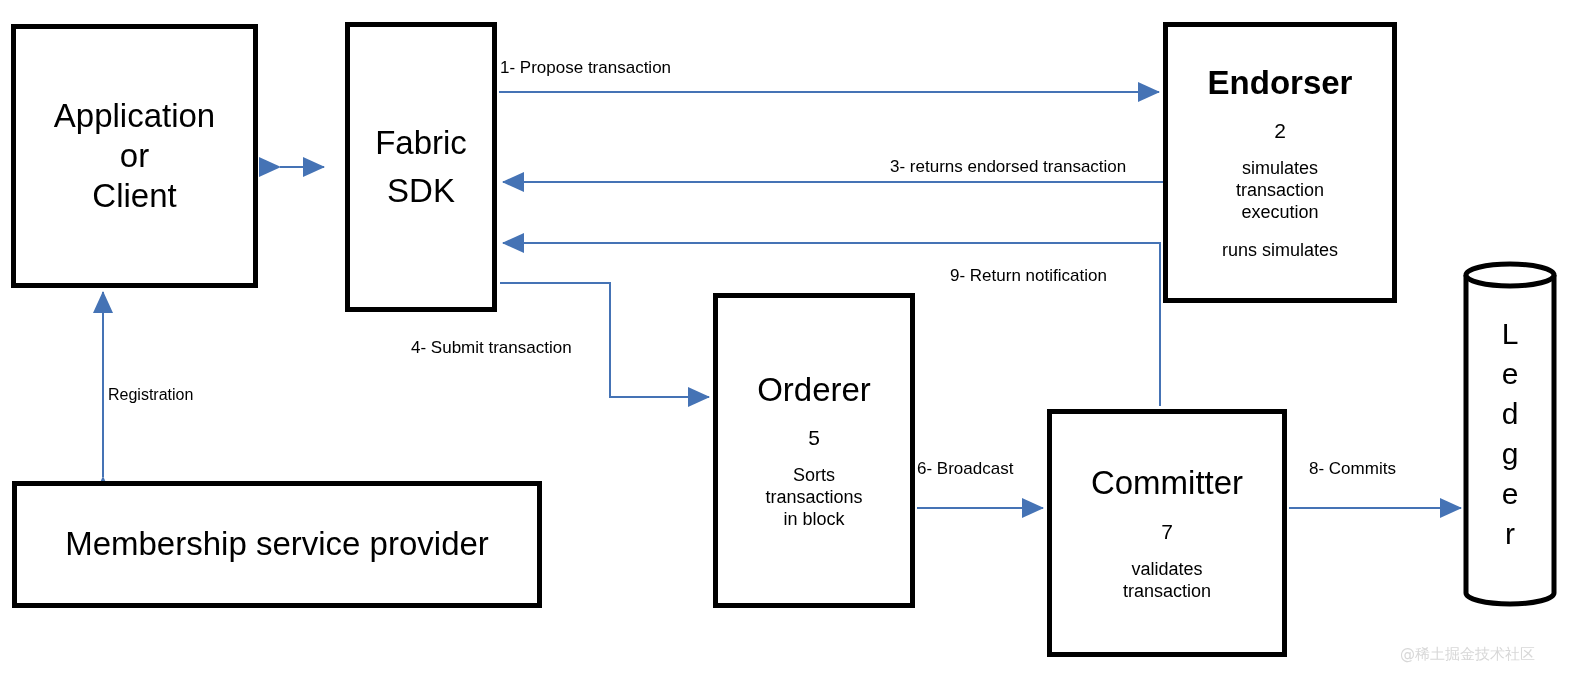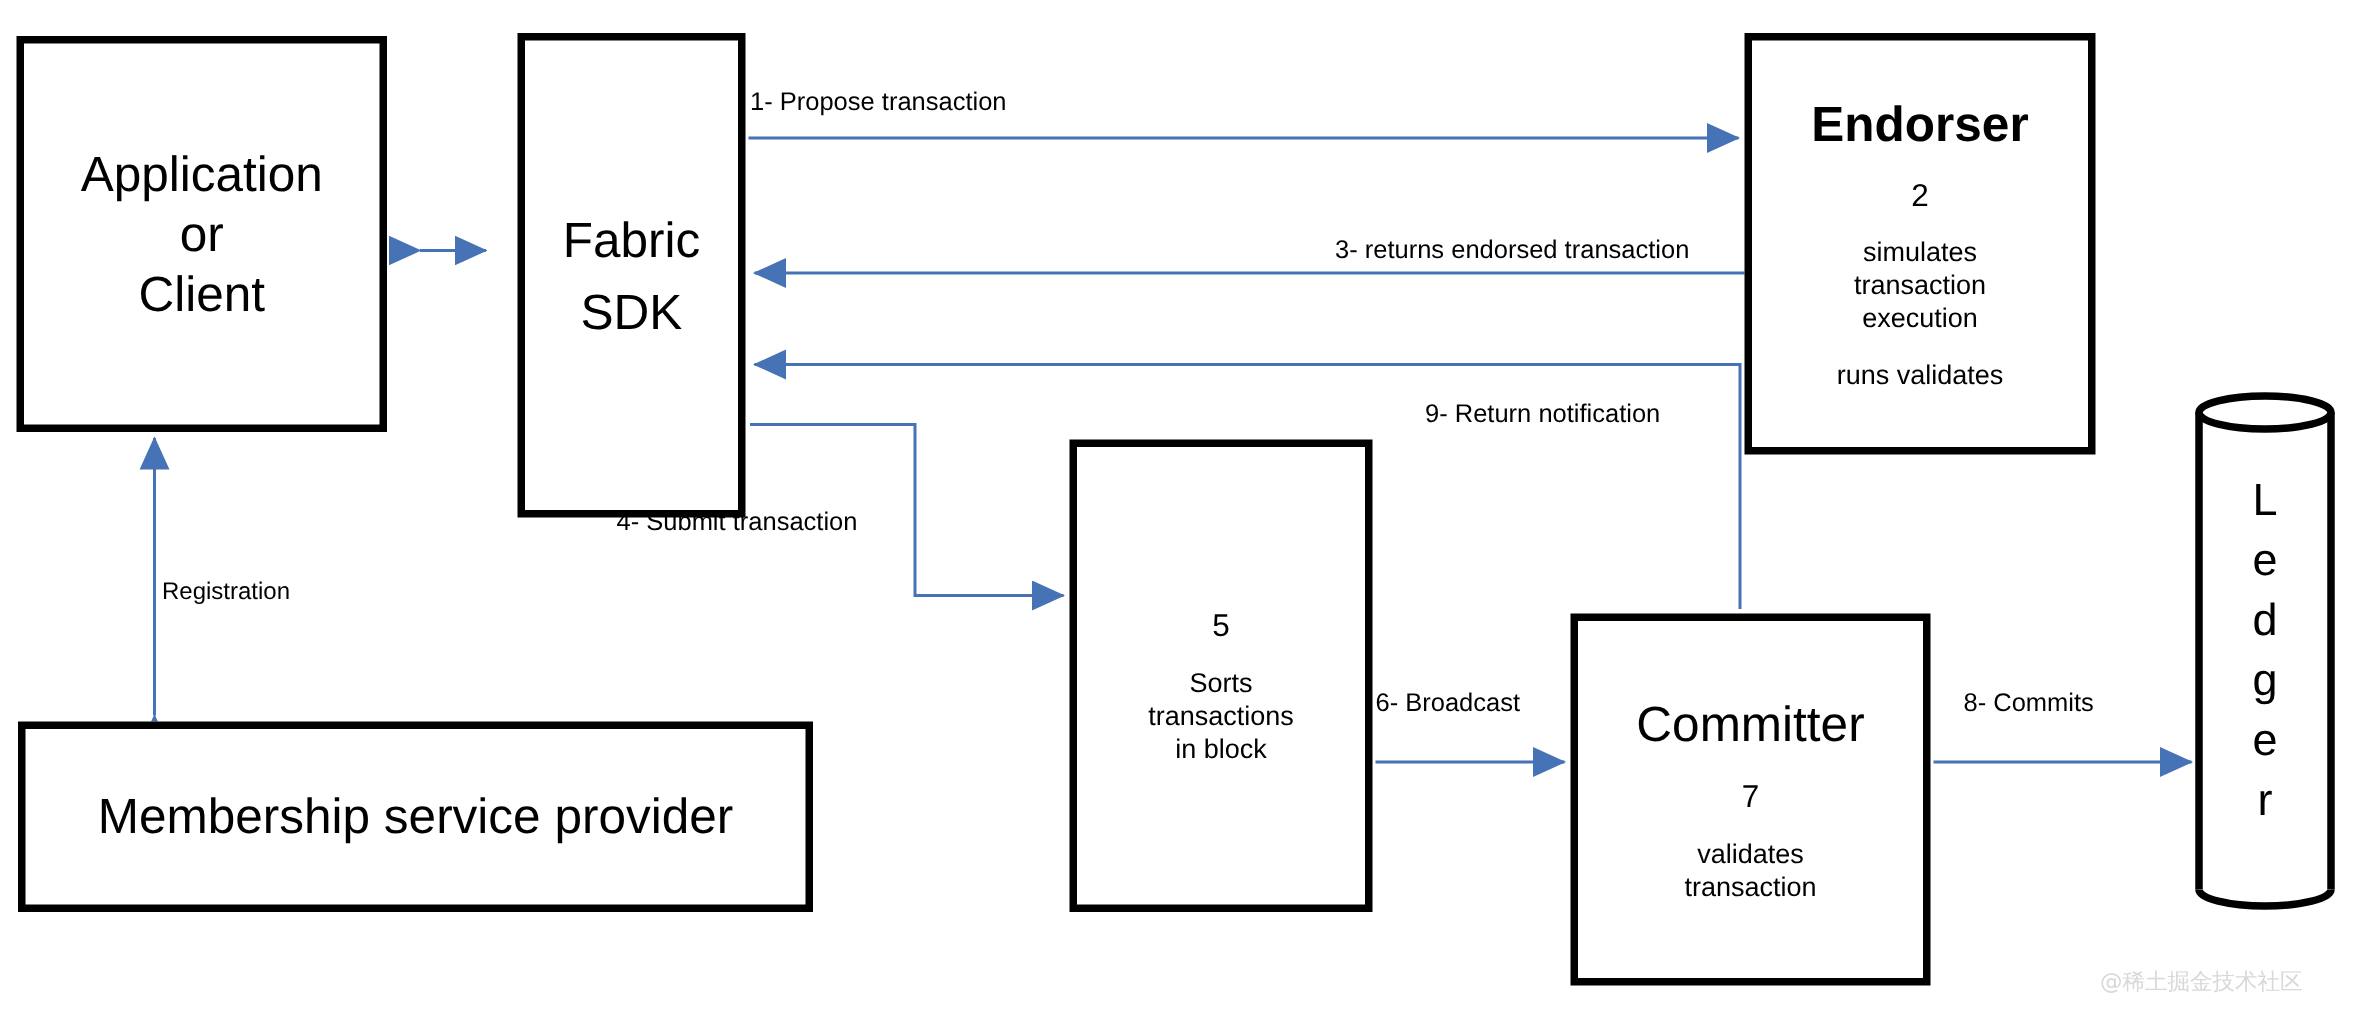--- a/index.html
+++ b/index.html
@@ -47,21 +47,21 @@
   }
   .node .desc2 {
     font-size: 18px;
     line-height: 1.22;
     margin-top: 16px;
     white-space: pre-line;
   }
 
   
   #node-application { left: 11px;   top: 24px;  width: 247px; height: 264px; }
-  #node-fabric-sdk  { left: 345px;  top: 22px;  width: 152px; height: 323px; }
+  #node-fabric-sdk  { left: 345px;  top: 22px;  width: 152px; height: 290px; }
   #node-endorser    { left: 1163px; top: 22px;  width: 234px; height: 281px; }
   #node-msp         { left: 12px;   top: 481px; width: 530px; height: 127px; }
   #node-orderer     { left: 713px;  top: 293px; width: 202px; height: 315px; }
   #node-committer   { left: 1047px; top: 409px; width: 240px; height: 248px; }
 
   #node-application .title { font-size: 33px; }
   #node-msp .title { font-size: 33px; }
   #node-fabric-sdk .title { font-size: 33px; line-height: 1.45; }
   #node-orderer .title { font-size: 33px; }
   #node-committer .title { font-size: 33px; }
@@ -194,28 +194,29 @@
     <div class="title">Fabric
 SDK</div>
   </div>
 
   <div class="node" id="node-endorser">
     <div class="title">Endorser</div>
     <div class="num">2</div>
     <div class="desc">simulates
 transaction
 execution</div>
-    <div class="desc2">runs validates</div>
+    <div class="desc2">runs simulates</div>
   </div>
 
   <div class="node" id="node-msp">
     <div class="title">Membership service provider</div>
   </div>
 
   <div class="node" id="node-orderer">
+    <div class="title">Orderer</div>
     <div class="num">5</div>
     <div class="desc">Sorts
 transactions
 in block</div>
   </div>
 
   <div class="node" id="node-committer">
     <div class="title">Committer</div>
     <div class="num">7</div>
     <div class="desc">validates

